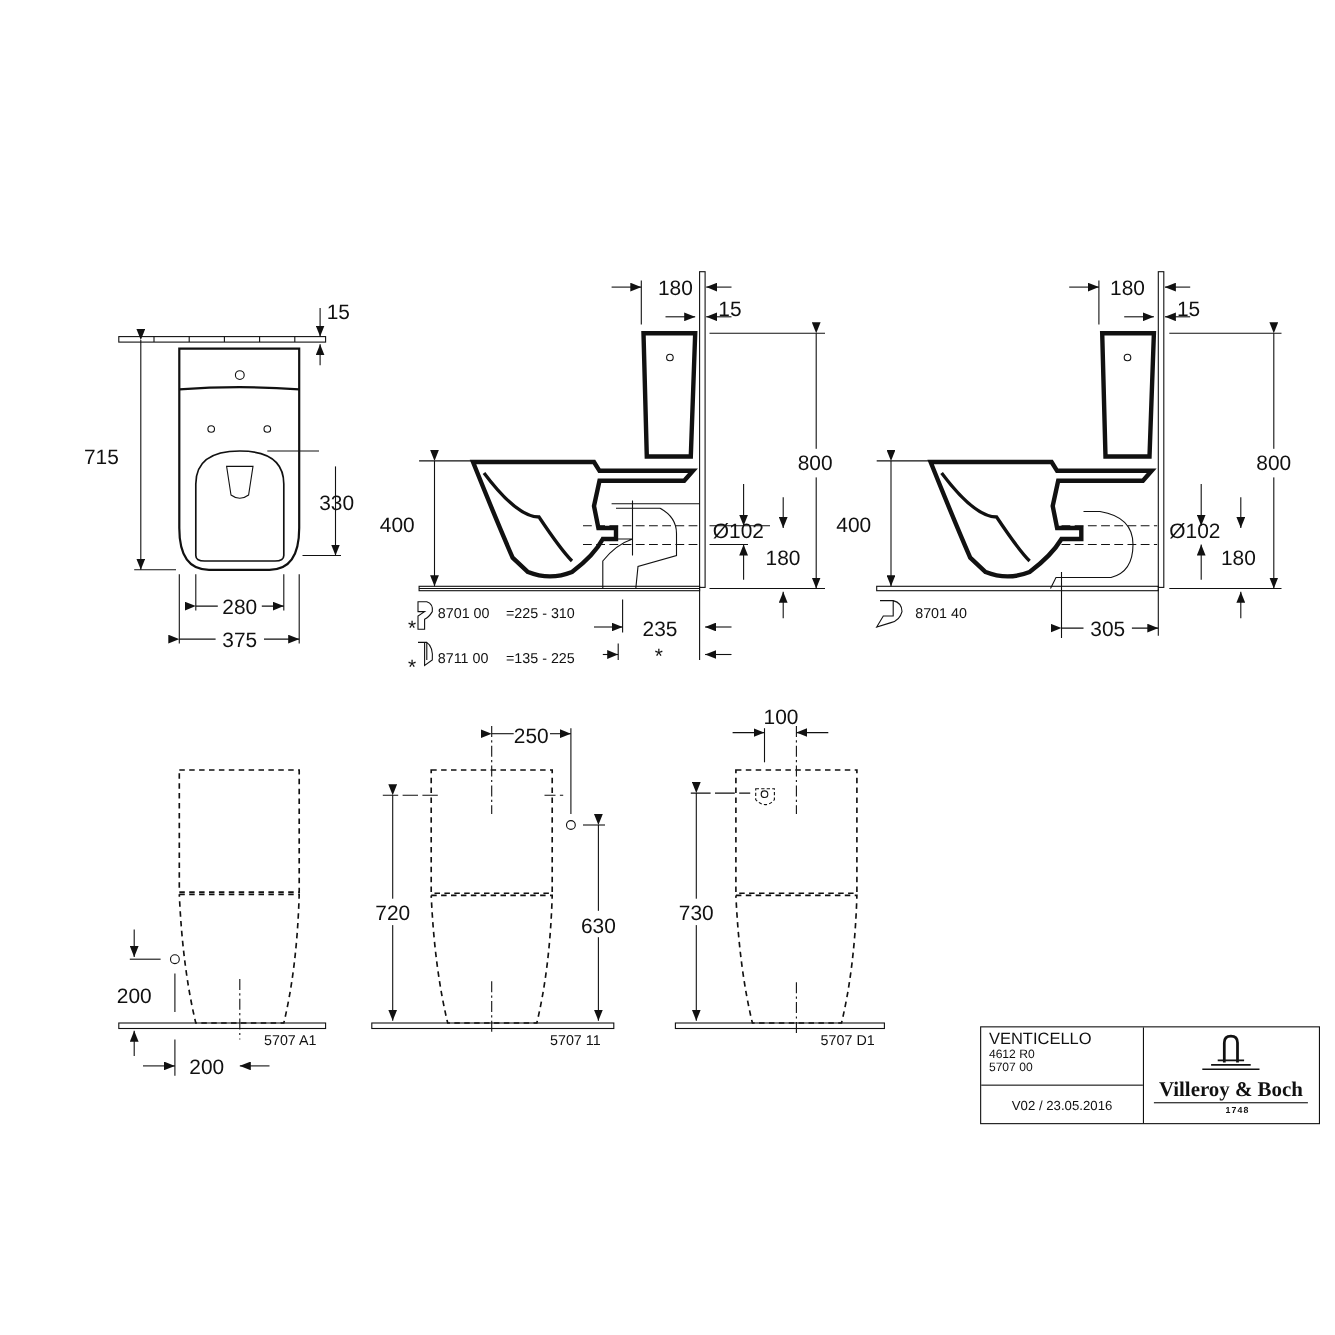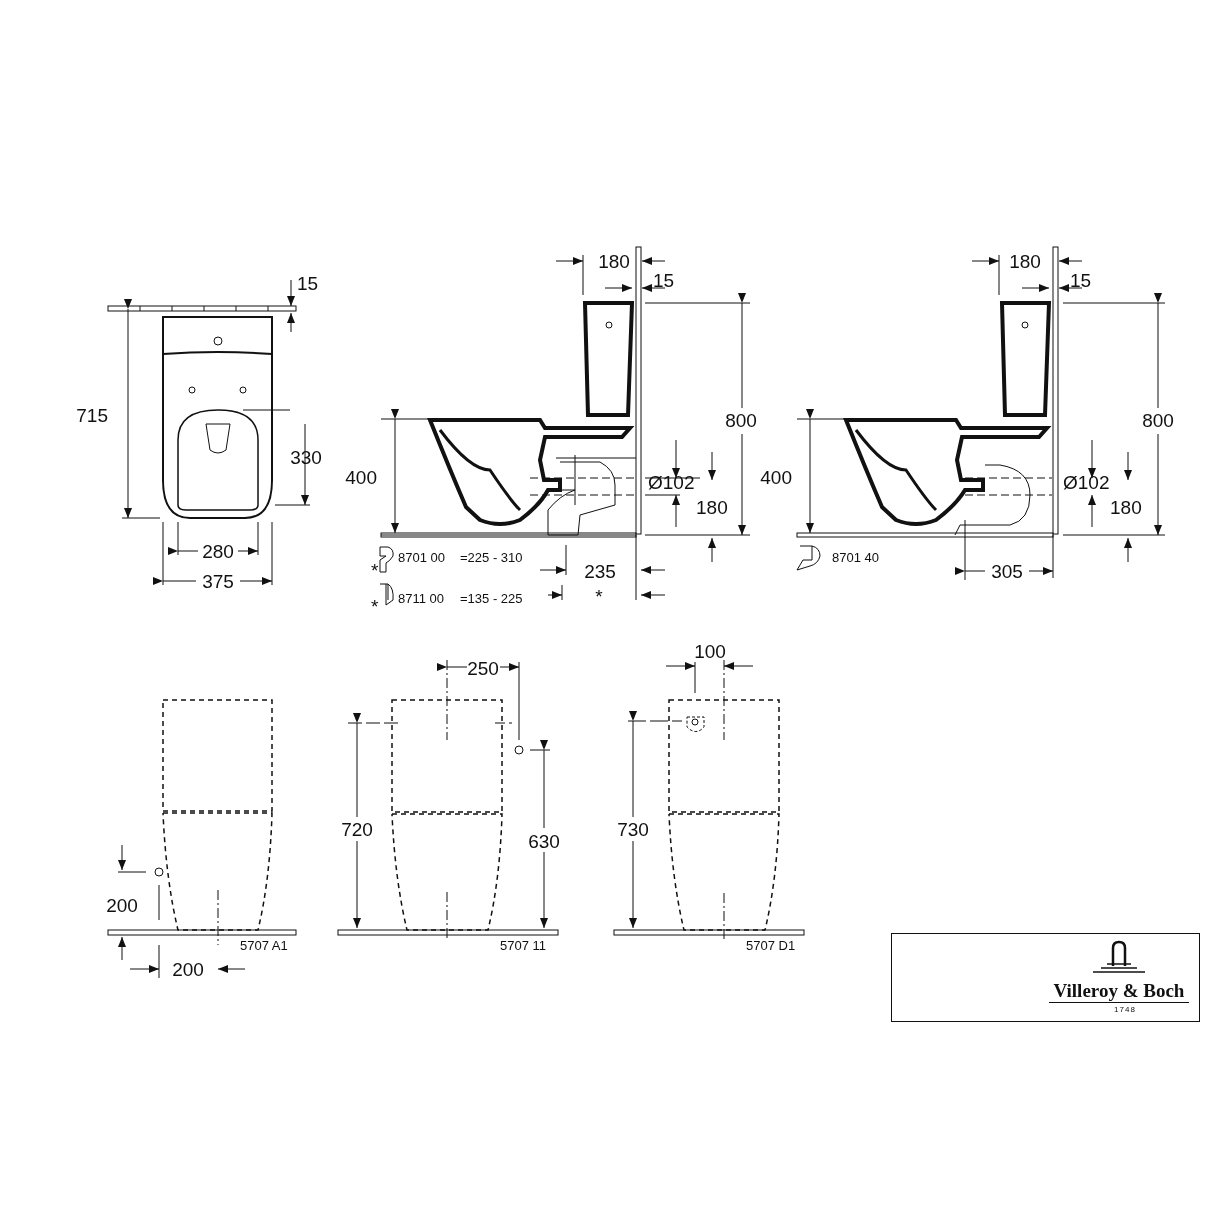--- a/index.html
+++ b/index.html
@@ -9,21 +9,21 @@
   .small { font-family:"Liberation Sans", sans-serif; font-size:13px; fill:#111; }
   .tb { position:absolute; left:891px; top:933px; width:309px; height:89px; border:1.5px solid #111; box-sizing:border-box; }
   .tb .left { position:absolute; left:0; top:0; width:147px; height:100%; border-right:1.5px solid #111; }
   .tb .lt { position:absolute; left:0; top:0; width:100%; height:53px; border-bottom:1.5px solid #111; padding:3px 0 0 7px; box-sizing:border-box; }
   .tb .name { font-size:15px; line-height:16px; }
   .tb .code { font-size:11px; line-height:12px; }
   .tb .ver { position:absolute; left:0; top:56px; width:100%; text-align:center; font-size:12px; line-height:30px; }
   .tb .right { position:absolute; left:147px; top:0; right:0; height:100%; text-align:center; }
   .brand { position:absolute; left:0; right:0; top:46px; font-family:Liberation Serif, serif; font-weight:bold; font-size:19px; }
   .brand-line { position:absolute; left:10px; right:10px; top:68px; border-top:1.5px solid #111; }
-  .year { position:absolute; left:12px; right:0; top:71px; font-size:8px; font-weight:normal; letter-spacing:1px; }
+  .year { position:absolute; left:12px; right:0; top:71px; font-size:8px; font-weight:bold; letter-spacing:1px; }
 </style>
 </head>
 <body>
 
 <svg width="1214" height="1214" viewBox="0 0 1214 1214">
   <defs>
     <marker id="arr" markerWidth="10" markerHeight="8" refX="10" refY="4" orient="auto" markerUnits="userSpaceOnUse">
       <path d="M0,0 L10,4 L0,8 z" fill="#111"></path>
     </marker>
   </defs>
@@ -229,20 +229,28 @@
     <line x1="628" y1="721" x2="682" y2="721" stroke-dasharray="18,4"></line>
     <line x1="633" y1="721" x2="633" y2="928" marker-start="url(#arr)" marker-end="url(#arr)"></line>
   </g>
   <rect x="615" y="817" width="36" height="24" fill="#fff"></rect>
   <text class="dim" x="710" y="658" text-anchor="middle">100</text>
   <text class="dim" x="633" y="836" text-anchor="middle">730</text>
   <text class="small" x="746" y="950">5707 D1</text>
 </svg>
 
 <div class="tb">
+  <div class="left">
+    <div class="lt">
+      <div class="name">VENTICELLO</div>
+      <div class="code">4612 R0</div>
+      <div class="code">5707 00</div>
+    </div>
+    <div class="ver">V02 / 23.05.2016</div>
+  </div>
   <div class="right">
     <svg width="161" height="44" style="position:relative">
       <path d="M74,32 L74,14 Q74,8 80,8 Q86,8 86,14 L86,32" stroke="#111" stroke-width="2.5" fill="none"></path>
       <line x1="68" y1="30" x2="92" y2="30" stroke="#111" stroke-width="1.5"></line>
       <line x1="62" y1="34" x2="98" y2="34" stroke="#111" stroke-width="1.5"></line>
       <line x1="54" y1="38" x2="106" y2="38" stroke="#111" stroke-width="1.5"></line>
     </svg>
     <div class="brand">Villeroy &amp; Boch</div>
     <div class="brand-line"></div>
     <div class="year">1748</div>

